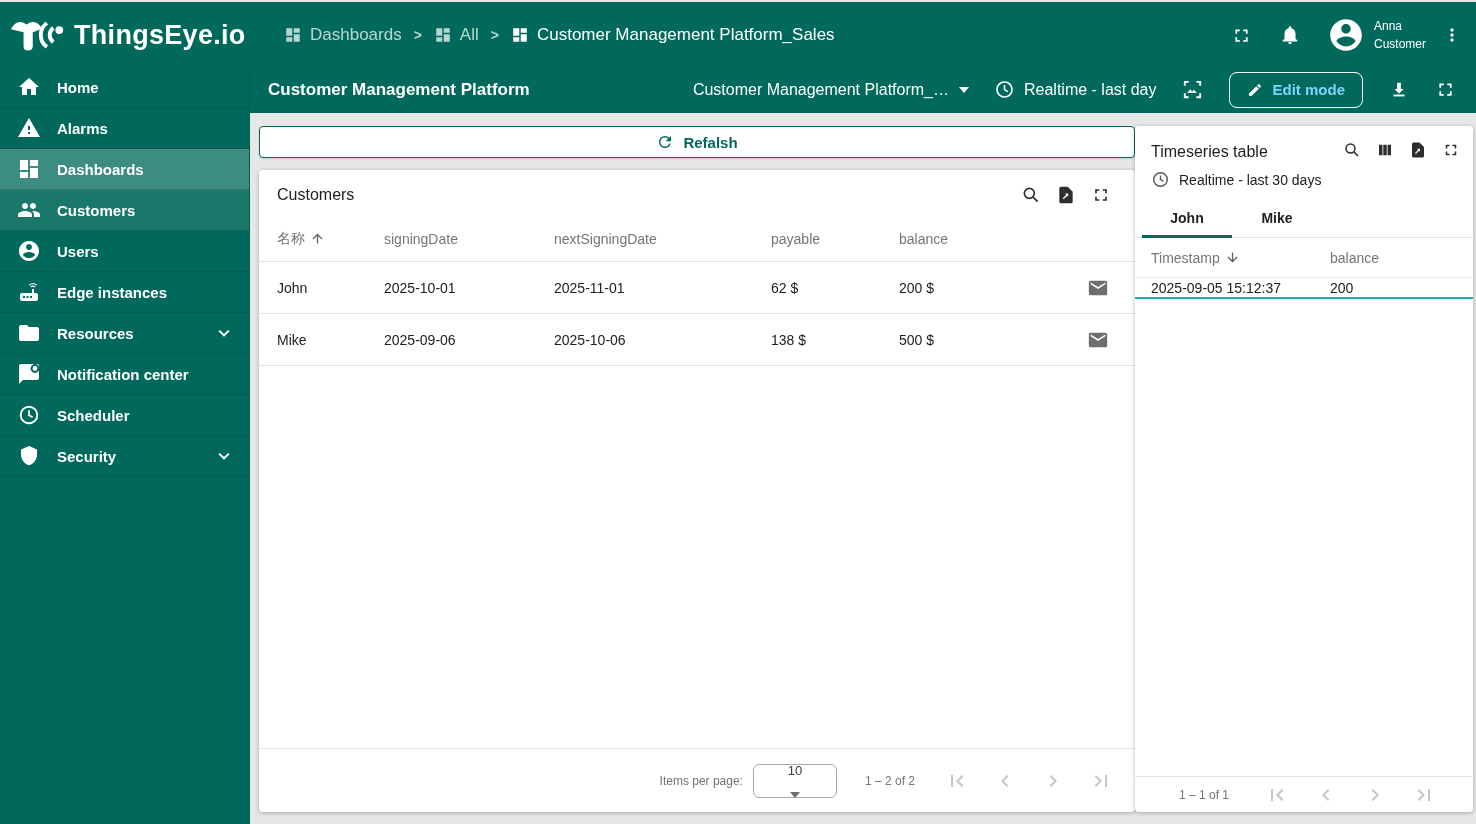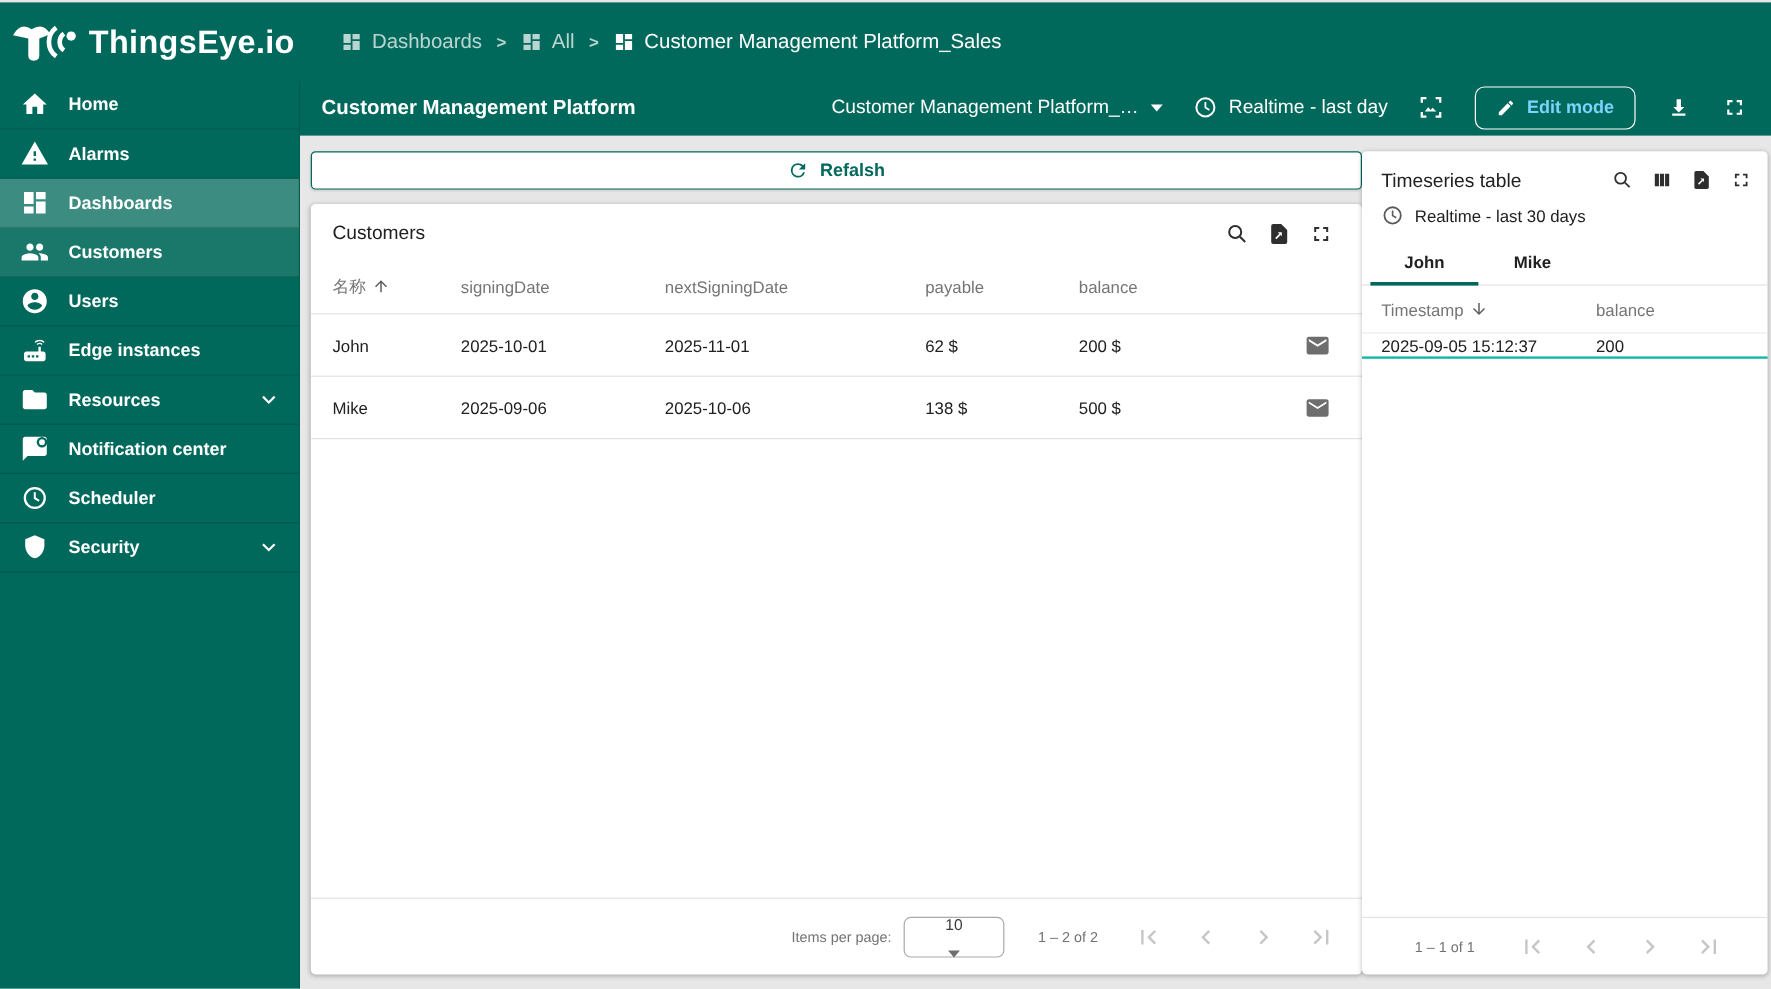--- a/index.html
+++ b/index.html
@@ -89,21 +89,21 @@
   .ts-title{font-size:16px;color:var(--txt);flex:1;padding-top:2px;}
   .ts-sub{display:flex;align-items:center;gap:9px;padding:9px 16px 4px 16px;color:var(--txt);font-size:14px;cursor:pointer;}
   .ts-sub .clk{color:#5a5a5a;}
   .ts-tabs{display:flex;padding-left:7px;border-bottom:1px solid var(--table-border);margin-top:5px;}
   .ts-tab{width:90px;height:39px;display:flex;align-items:center;justify-content:center;font-size:14px;font-weight:700;color:var(--txt);cursor:pointer;background:none;border:none;font-family:inherit;position:relative;}
   .ts-tab.active::after{content:"";position:absolute;left:0;right:0;bottom:-1px;height:3px;background:var(--teal);}
   .ts-trow{display:grid;grid-template-columns:179px 1fr;padding:0 16px;align-items:center;}
   .ts-thead{height:39px;color:var(--hdr-gray);font-size:14px;}
   .ts-tbody{height:22px;border-top:1px solid #ececec;border-bottom:2px solid #14b8a6;font-size:14px;color:var(--txt);}
   .ts-spacer{flex:1;}
-  .ts-paginator{border-top:1px solid var(--table-border);height:48px;display:flex;align-items:center;padding-left:44px;color:var(--pg-gray);}
+  .ts-paginator{border-top:1px solid var(--table-border);height:36px;display:flex;align-items:center;padding-left:44px;color:var(--pg-gray);}
   .ts-paginator .pg-range{margin-right:0;}
   .ts-paginator .pg-nav{margin-left:36px;gap:25px;}
 </style>
 </head>
 <body>
 
 <header class="topbar">
   <div class="logo-area">
     <span>
       <svg width="58" height="46" viewBox="0 0 82 56" fill="none">
@@ -138,20 +138,46 @@
     <a class="crumb current">
       <span>
         <svg width="18" height="18" viewBox="0 0 24 24" fill="currentColor">
             <path d="M3 13h8V3H3v10zm0 8h8v-6H3v6zm10 0h8V11h-8v10zm0-18v6h8V3h-8z"></path>
           </svg>
       </span>
       <span>Customer Management Platform_Sales</span>
     </a>
   </nav>
 
+  <div class="topbar-right">
+    <button class="tb-icon">
+      <svg width="21" height="21" viewBox="0 0 24 24" fill="currentColor">
+          <path d="M7 14H5v5h5v-2H7v-3zm-2-4h2V7h3V5H5v5zm12 7h-3v2h5v-5h-2v3zM14 5v2h3v3h2V5h-5z"></path>
+        </svg>
+    </button>
+    <button class="tb-icon" style="margin-left:27px;">
+      <svg width="22" height="22" viewBox="0 0 24 24" fill="currentColor">
+          <path d="M12 22c1.1 0 2-.9 2-2h-4c0 1.1.9 2 2 2zm6-6v-5c0-3.07-1.63-5.64-4.5-6.32V4c0-.83-.67-1.5-1.5-1.5s-1.5.67-1.5 1.5v.68C7.64 5.36 6 7.92 6 11v5l-2 2v1h16v-1l-2-2z"></path>
+        </svg>
+    </button>
+    <button class="tb-icon avatar">
+      <svg width="38" height="38" viewBox="0 0 24 24" fill="currentColor">
+          <path d="M12 2C6.48 2 2 6.48 2 12s4.48 10 10 10 10-4.48 10-10S17.52 2 12 2zm0 3c1.66 0 3 1.34 3 3s-1.34 3-3 3-3-1.34-3-3 1.34-3 3-3zm0 14.2c-2.5 0-4.71-1.28-6-3.22.03-1.99 4-3.08 6-3.08 1.99 0 5.97 1.09 6 3.08-1.29 1.94-3.5 3.22-6 3.22z"></path>
+        </svg>
+    </button>
+    <div class="user-name">
+      <div>Anna</div>
+      <div>Customer</div>
+    </div>
+    <button class="tb-icon dots">
+      <svg width="20" height="20" viewBox="0 0 24 24" fill="currentColor">
+          <path d="M12 8c1.1 0 2-.9 2-2s-.9-2-2-2-2 .9-2 2 .9 2 2 2zm0 2c-1.1 0-2 .9-2 2s.9 2 2 2 2-.9 2-2-.9-2-2-2zm0 6c-1.1 0-2 .9-2 2s.9 2 2 2 2-.9 2-2-.9-2-2-2z"></path>
+        </svg>
+    </button>
+  </div>
 </header>
 
 <aside class="sidebar">
   <div class="side-item">
     <span>
         <svg width="24" height="24" viewBox="0 0 24 24" fill="#fff">
           <path d="M10 20v-6h4v6h5v-8h3L12 3 2 12h3v8z"></path>
         </svg>
       </span>
     <span class="lbl">Home</span>

